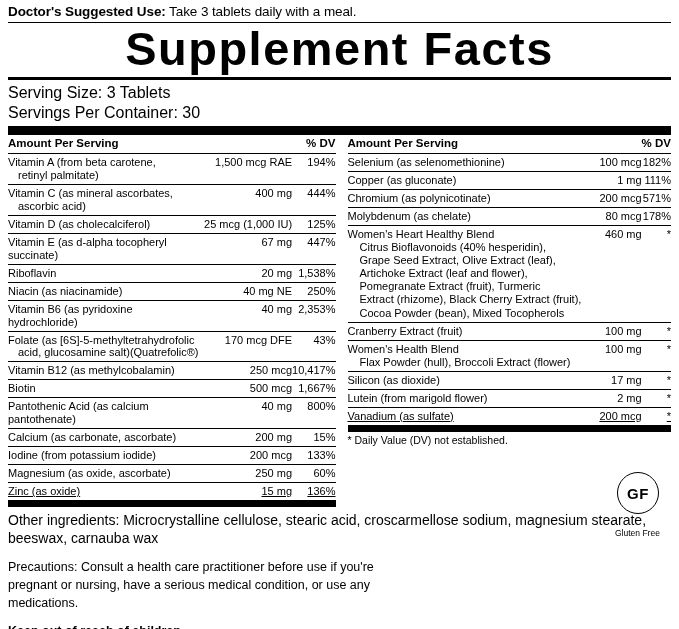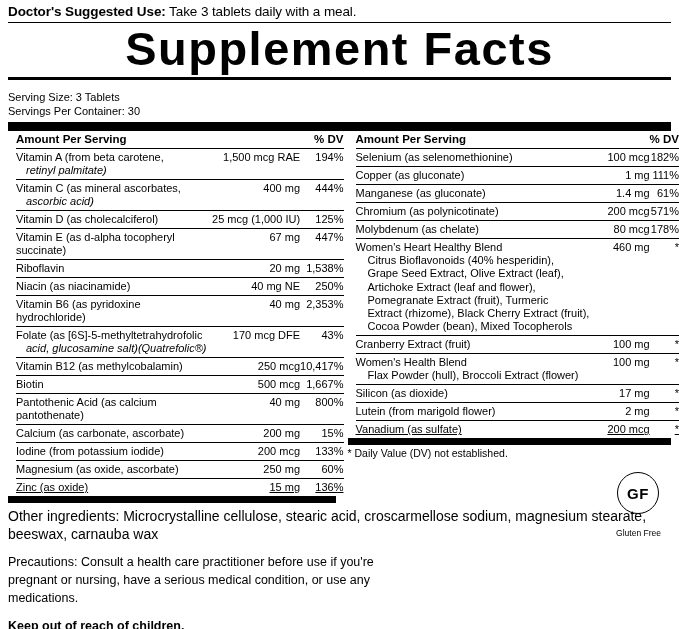--- a/index.html
+++ b/index.html
@@ -46,24 +46,23 @@
     padding: 2px 0 4px 0;
     white-space: nowrap;
     transform: scaleX(1.02);
   }
   .hr-med {
     height: 3px;
     background: #000;
     margin: 0 8px;
   }
   .serving-info {
-    font-size: 11px;
+    font-size: 16px;
     line-height: 1.25;
     padding: 3px 8px 3px 8px;
-    margin-top: 8px;
   }
   .hr-thick {
     height: 9px;
     background: #000;
     margin: 0 8px;
   }
   .cols {
     display: flex;
     padding: 0 8px;
     box-sizing: border-box;
@@ -77,21 +76,20 @@
     padding-right: 4px;
     border-right: 0;
   }
   .col.right {
     padding-left: 8px;
   }
   table.facts {
     width: 100%;
     border-collapse: collapse;
     font-size: 11px;
-    margin-left: 8px;
   }
   table.facts td {
     vertical-align: top;
     padding: 2px 0 2px 0;
     border-bottom: 1px solid #000;
     line-height: 1.18;
   }
   table.facts tr.hdr td {
     font-weight: bold;
     border-bottom: 1px solid #000;
@@ -113,21 +111,20 @@
     width: 1%;
   }
   td.dv {
     text-align: right;
     white-space: nowrap;
     width: 1%;
   }
   .sub {
     display: block;
     padding-left: 10px;
-    font-style: italic;
   }
   .blend-sub {
     display: block;
     padding-left: 12px;
     line-height: 1.2;
   }
   .bar-bottom {
     height: 7px;
     background: #000;
     margin-top: 0;
@@ -158,21 +155,21 @@
     line-height: 1.3;
     padding: 8px 8px 0 8px;
     display: flex;
     align-items: flex-start;
   }
   .gf-badge {
     position: absolute;
     right: 18px;
     top: 472px;
     width: 46px;
-    text-align: right;
+    text-align: left;
   }
   .gf-circle {
     width: 40px;
     height: 40px;
     border: 1.5px solid #000;
     border-radius: 50%;
     margin: 0 auto;
     display: flex;
     align-items: center;
     justify-content: center;
@@ -311,25 +308,20 @@
           <td class="name">Selenium (as selenomethionine)</td>
           <td class="amount">100 mcg</td>
           <td class="dv">182%</td>
         </tr>
         <tr>
           <td class="name">Copper (as gluconate)</td>
           <td class="amount">1 mg</td>
           <td class="dv">111%</td>
         </tr>
         <tr>
-          <td class="name">Manganese (as gluconate)</td>
-          <td class="amount">1.4 mg</td>
-          <td class="dv">61%</td>
-        </tr>
-        <tr>
           <td class="name">Chromium (as polynicotinate)</td>
           <td class="amount">200 mcg</td>
           <td class="dv">571%</td>
         </tr>
         <tr>
           <td class="name">Molybdenum (as chelate)</td>
           <td class="amount">80 mcg</td>
           <td class="dv">178%</td>
         </tr>
         <tr>

